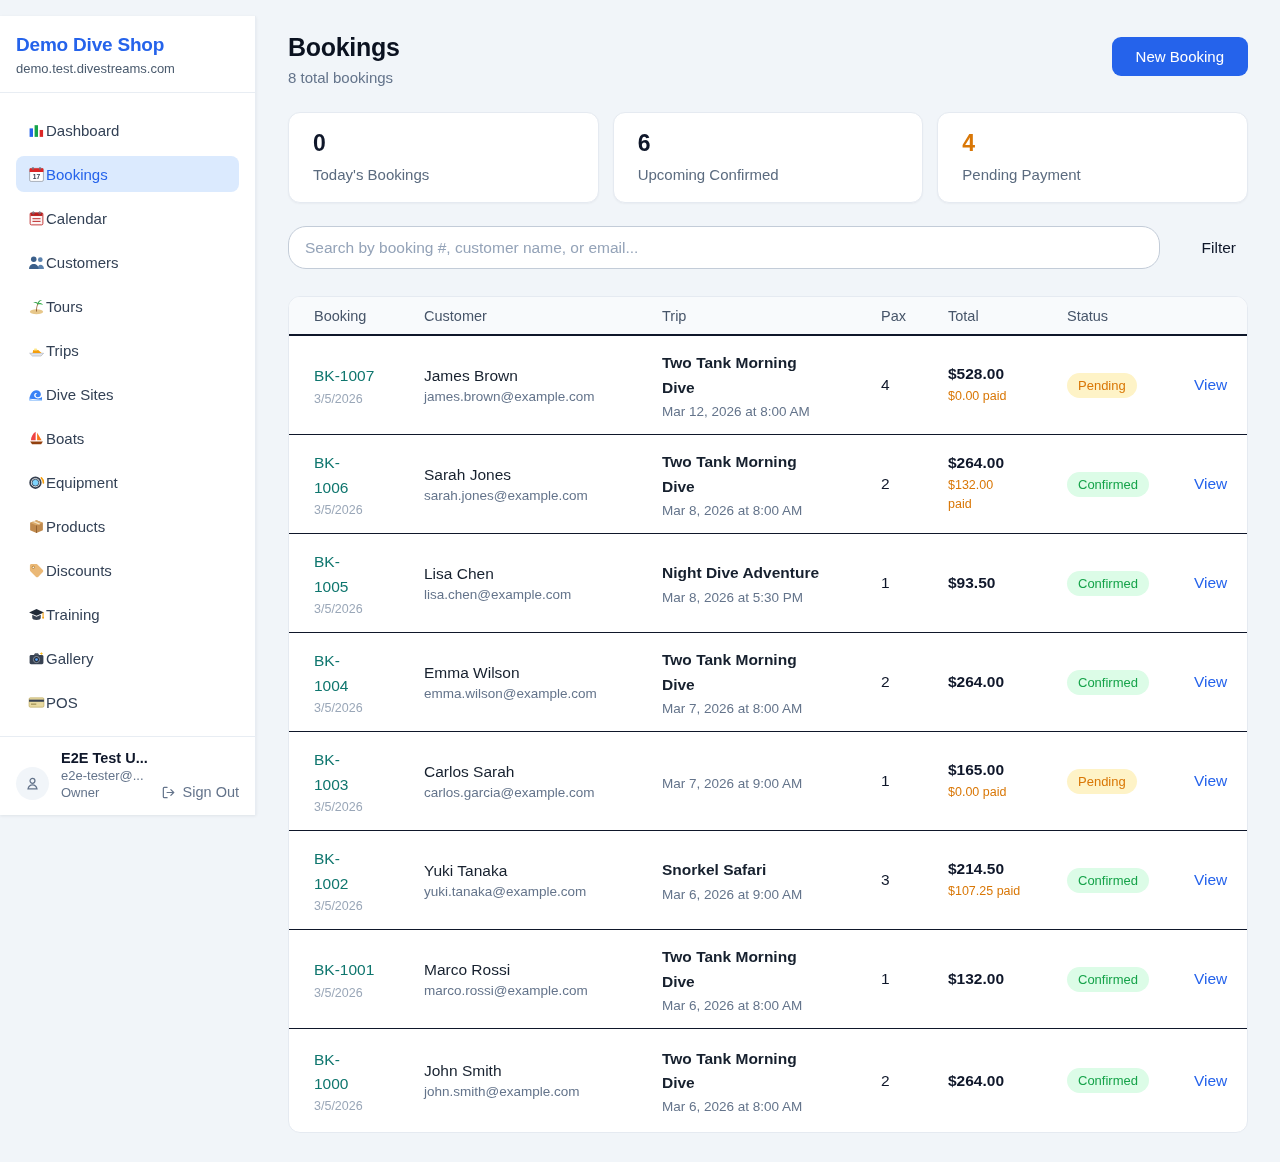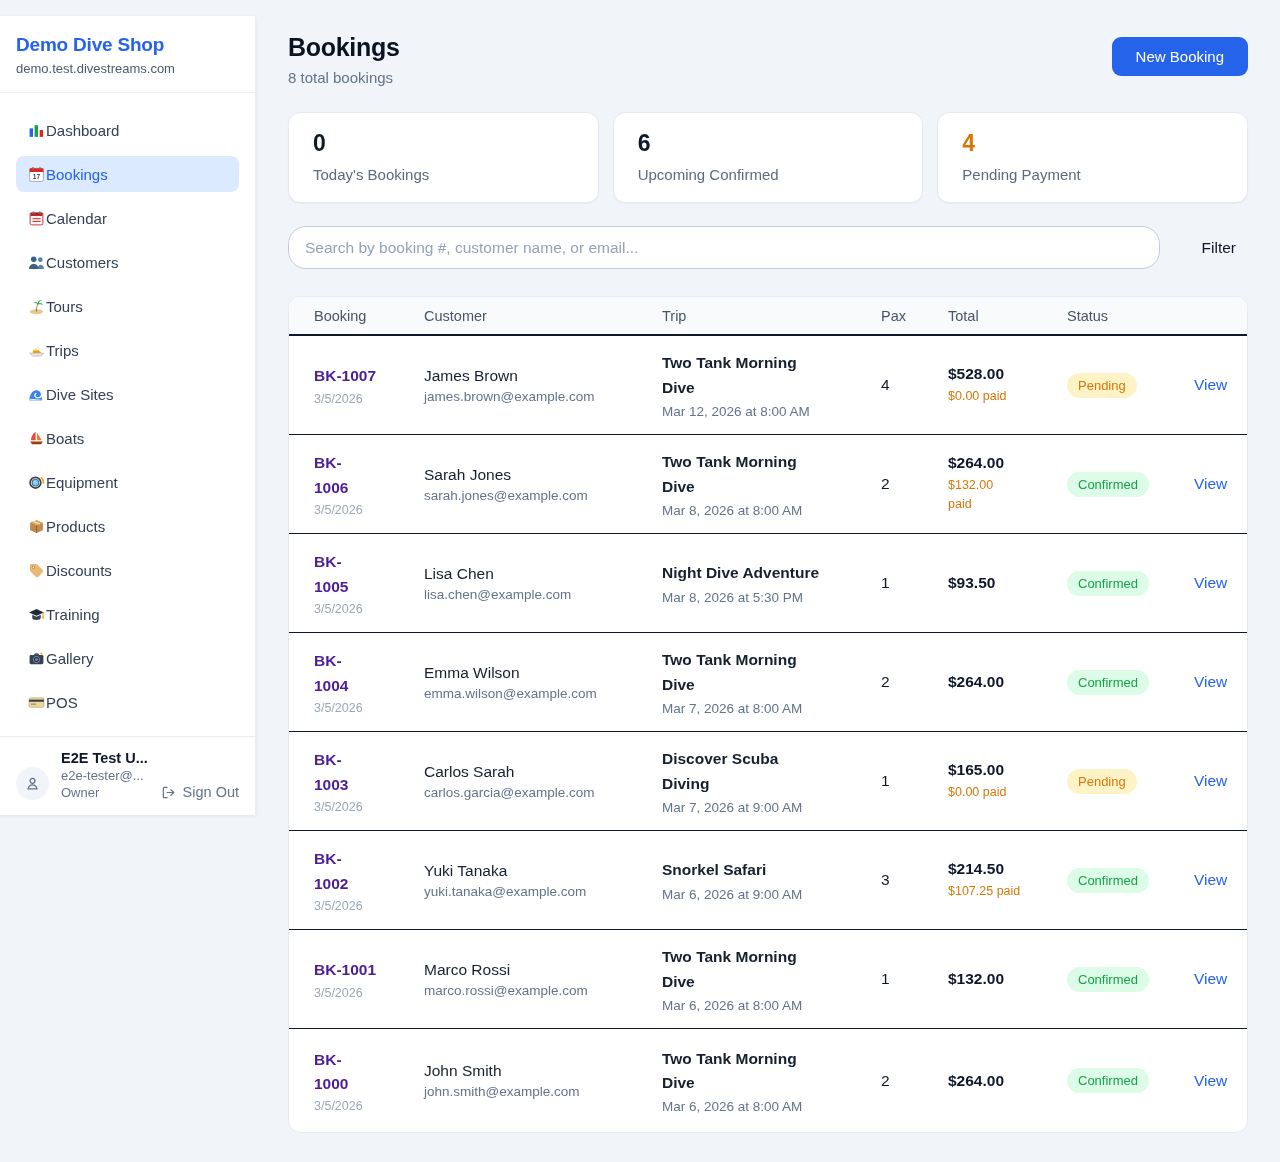--- a/index.html
+++ b/index.html
@@ -59,21 +59,21 @@
 
   
   .table-card{margin-top:27px;background:#fff;border:1px solid #e5eaf1;border-radius:12px;overflow:hidden}
   .t-head,.t-row{display:grid;grid-template-columns:110px 238px 219px 67px 119px 127px 1fr;
                  padding-left:25px;padding-right:18px;box-sizing:border-box}
   .t-head{height:39px;background:#f8fafc;border-bottom:2px solid #0f172a;align-items:center;
           font-size:14.5px;color:#475569;font-weight:500}
   .t-row{min-height:99px;align-items:center;border-bottom:1px solid #0f172a;padding-top:12px;padding-bottom:12px}
   .t-row:last-child{border-bottom:none;min-height:103px}
   .cell{padding-right:10px}
-  .bk-id{color:#4c1d95;font-weight:700;font-size:15.5px;line-height:1.55;cursor:pointer;text-decoration:none;display:inline-block}
+  .bk-id{color:#0f766e;font-weight:400;font-size:15.5px;line-height:1.55;cursor:pointer;text-decoration:none;display:inline-block}
   .bk-date{color:#9aa7b8;font-size:12.5px;margin-top:3px;white-space:nowrap}
   .cust-name{font-size:15.5px;color:#16202e;white-space:nowrap}
   .cust-email{font-size:13.5px;color:#64748b;margin-top:4px;white-space:nowrap}
   .trip-name{font-size:15.5px;font-weight:600;color:#16202e;line-height:1.55}
   .trip-dt{font-size:13.5px;color:#64748b;margin-top:4px;white-space:nowrap}
   .c-pax{font-size:15.5px}
   .total-amt{font-size:15.5px;font-weight:700;white-space:nowrap}
   .total-paid{font-size:12.5px;color:#d97706;margin-top:4px;line-height:1.5}
   .badge{display:inline-block;padding:5px 11px;border-radius:999px;font-size:13px;font-weight:500}
   .badge-pending{background:#fef3c7;color:#d97706}
@@ -378,21 +378,20 @@
             <div class="cell c-status"><span class="badge badge-confirmed">Confirmed</span></div>
             <div class="cell c-view"><a class="view-link">View</a></div>
           </div>
           <div class="t-row">
             <div class="cell c-booking"><a class="bk-id">BK-<br>1003</a><div class="bk-date">3/5/2026</div></div>
             <div class="cell c-customer">
               <div class="cust-name">Carlos Sarah</div>
               <div class="cust-email">carlos.garcia@example.com</div>
             </div>
             <div class="cell c-trip">
-              <div class="trip-name">Discover Scuba<br>Diving</div>
               <div class="trip-dt">Mar 7, 2026 at 9:00 AM</div>
             </div>
             <div class="cell c-pax">1</div>
             <div class="cell c-total">
               <div class="total-amt">$165.00</div>
               <div class="total-paid">$0.00 paid</div>
             </div>
             <div class="cell c-status"><span class="badge badge-pending">Pending</span></div>
             <div class="cell c-view"><a class="view-link">View</a></div>
           </div>

